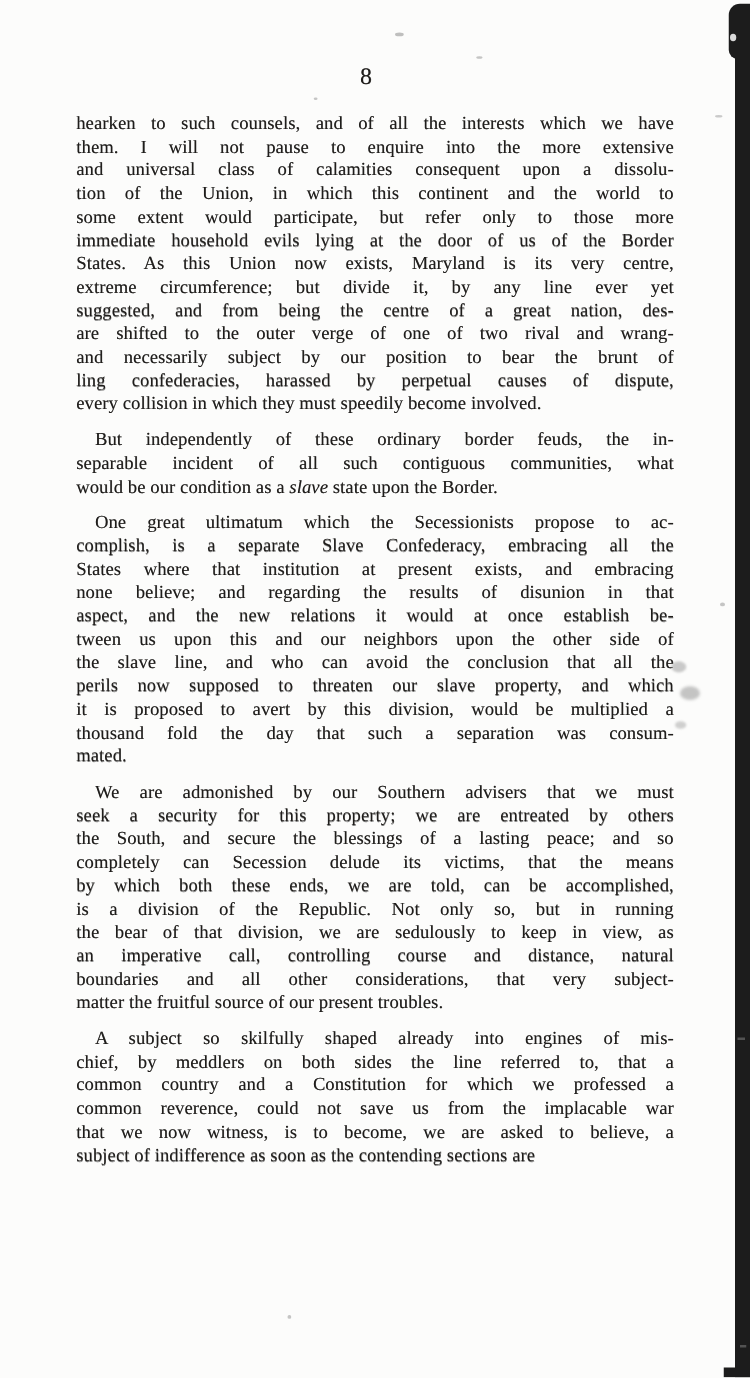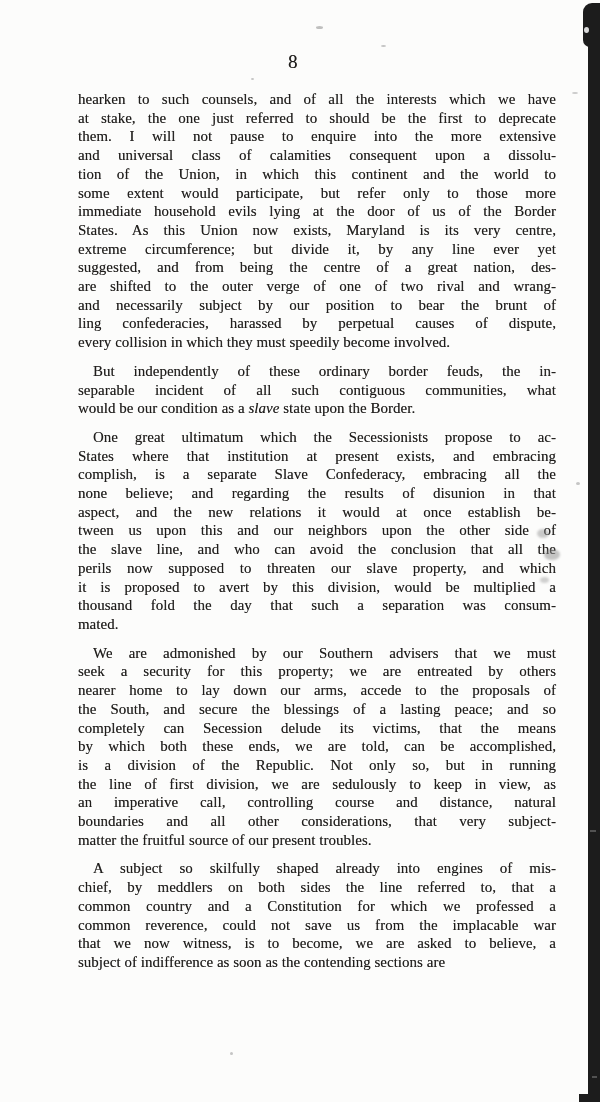--- a/index.html
+++ b/index.html
@@ -13,21 +13,21 @@
     position:relative;width:600px;height:1102px;background:var(--paper);
     overflow:hidden;font-family:"Liberation Serif","DejaVu Serif",serif;
     color:var(--ink);
   }
   .page-number{
     position:absolute;top:51px;left:62px;width:462px;
     text-align:center;font-size:19px;letter-spacing:0.5px;
     text-shadow:0.2px 0.2px 0.4px rgba(25,25,25,.55);
   }
   .body-text{
-    position:absolute;left:78px;top:90px;width:478px;
+    position:absolute;left:61px;top:90px;width:478px;
     font-size:14.8px;line-height:18.7px;letter-spacing:0.1px;
     text-shadow:0.2px 0.2px 0.4px rgba(25,25,25,.55);
   }
   .para{margin:0 0 10px 0;}
   .line{text-align:justify;text-align-last:justify;}
   .line.last{text-align-last:left;}
   .para.indent .line:first-child{text-indent:15px;}
   .it{font-style:italic;}
 
   
@@ -54,61 +54,59 @@
 </head>
 <body>
 
 <div class="scan">
 
   <div class="page-number">8</div>
 
   <div class="body-text">
       <div class="para">
         <div class="line">hearken to such counsels, and of all the interests which we have</div>
-        <div class="line">at stake, the one just referred to should be the first to deprecate</div>
         <div class="line">them.  I will not pause to enquire into the more extensive</div>
         <div class="line">and universal class of calamities consequent upon a dissolu-</div>
         <div class="line">tion of the Union, in which this continent and the world to</div>
         <div class="line">some extent would participate, but refer only to those more</div>
         <div class="line">immediate household evils lying at the door of us of the Border</div>
         <div class="line">States.  As this Union now exists, Maryland is its very centre,</div>
         <div class="line">extreme circumference; but divide it, by any line ever yet</div>
         <div class="line">suggested, and from being the centre of a great nation, des-</div>
         <div class="line">are shifted to the outer verge of one of two rival and wrang-</div>
         <div class="line">and necessarily subject by our position to bear the brunt of</div>
         <div class="line">ling confederacies, harassed by perpetual causes of dispute,</div>
         <div class="line last">every collision in which they must speedily become involved.</div>
       </div>
       <div class="para indent">
         <div class="line">But independently of these ordinary border feuds, the in-</div>
         <div class="line">separable incident of all such contiguous communities, what</div>
         <div class="line last"><span>would be our condition as a </span><span class="it">slave</span><span> state upon the Border.</span></div>
       </div>
       <div class="para indent">
         <div class="line">One great ultimatum which the Secessionists propose to ac-</div>
+        <div class="line">complish, is a separate Slave Confederacy, embracing all the</div>
         <div class="line">States where that institution at present exists, and embracing</div>
-        <div class="line">complish, is a separate Slave Confederacy, embracing all the</div>
         <div class="line">none believe; and regarding the results of disunion in that</div>
         <div class="line">aspect, and the new relations it would at once establish be-</div>
         <div class="line">tween us upon this and our neighbors upon the other side of</div>
         <div class="line">the slave line, and who can avoid the conclusion that all the</div>
         <div class="line">perils now supposed to threaten our slave property, and which</div>
         <div class="line">it is proposed to avert by this division, would be multiplied a</div>
         <div class="line">thousand fold the day that such a separation was consum-</div>
         <div class="line last">mated.</div>
       </div>
       <div class="para indent">
         <div class="line">We are admonished by our Southern advisers that we must</div>
         <div class="line">seek a security for this property; we are entreated by others</div>
-        <div class="line">nearer home to lay down our arms, accede to the proposals of</div>
         <div class="line">the South, and secure the blessings of a lasting peace; and so</div>
         <div class="line">completely can Secession delude its victims, that the means</div>
         <div class="line">by which both these ends, we are told, can be accomplished,</div>
         <div class="line">is a division of the Republic.  Not only so, but in running</div>
-        <div class="line">the line of first division, we are sedulously to keep in view, as</div>
+        <div class="line">the bear of that division, we are sedulously to keep in view, as</div>
         <div class="line">an imperative call, controlling course and distance, natural</div>
         <div class="line">boundaries and all other considerations, that very subject-</div>
         <div class="line last">matter the fruitful source of our present troubles.</div>
       </div>
       <div class="para indent">
         <div class="line">A subject so skilfully shaped already into engines of mis-</div>
         <div class="line">chief, by meddlers on both sides the line referred to, that a</div>
         <div class="line">common country and a Constitution for which we professed a</div>
         <div class="line">common reverence, could not save us from the implacable war</div>
         <div class="line">that we now witness, is to become, we are asked to believe, a</div>

